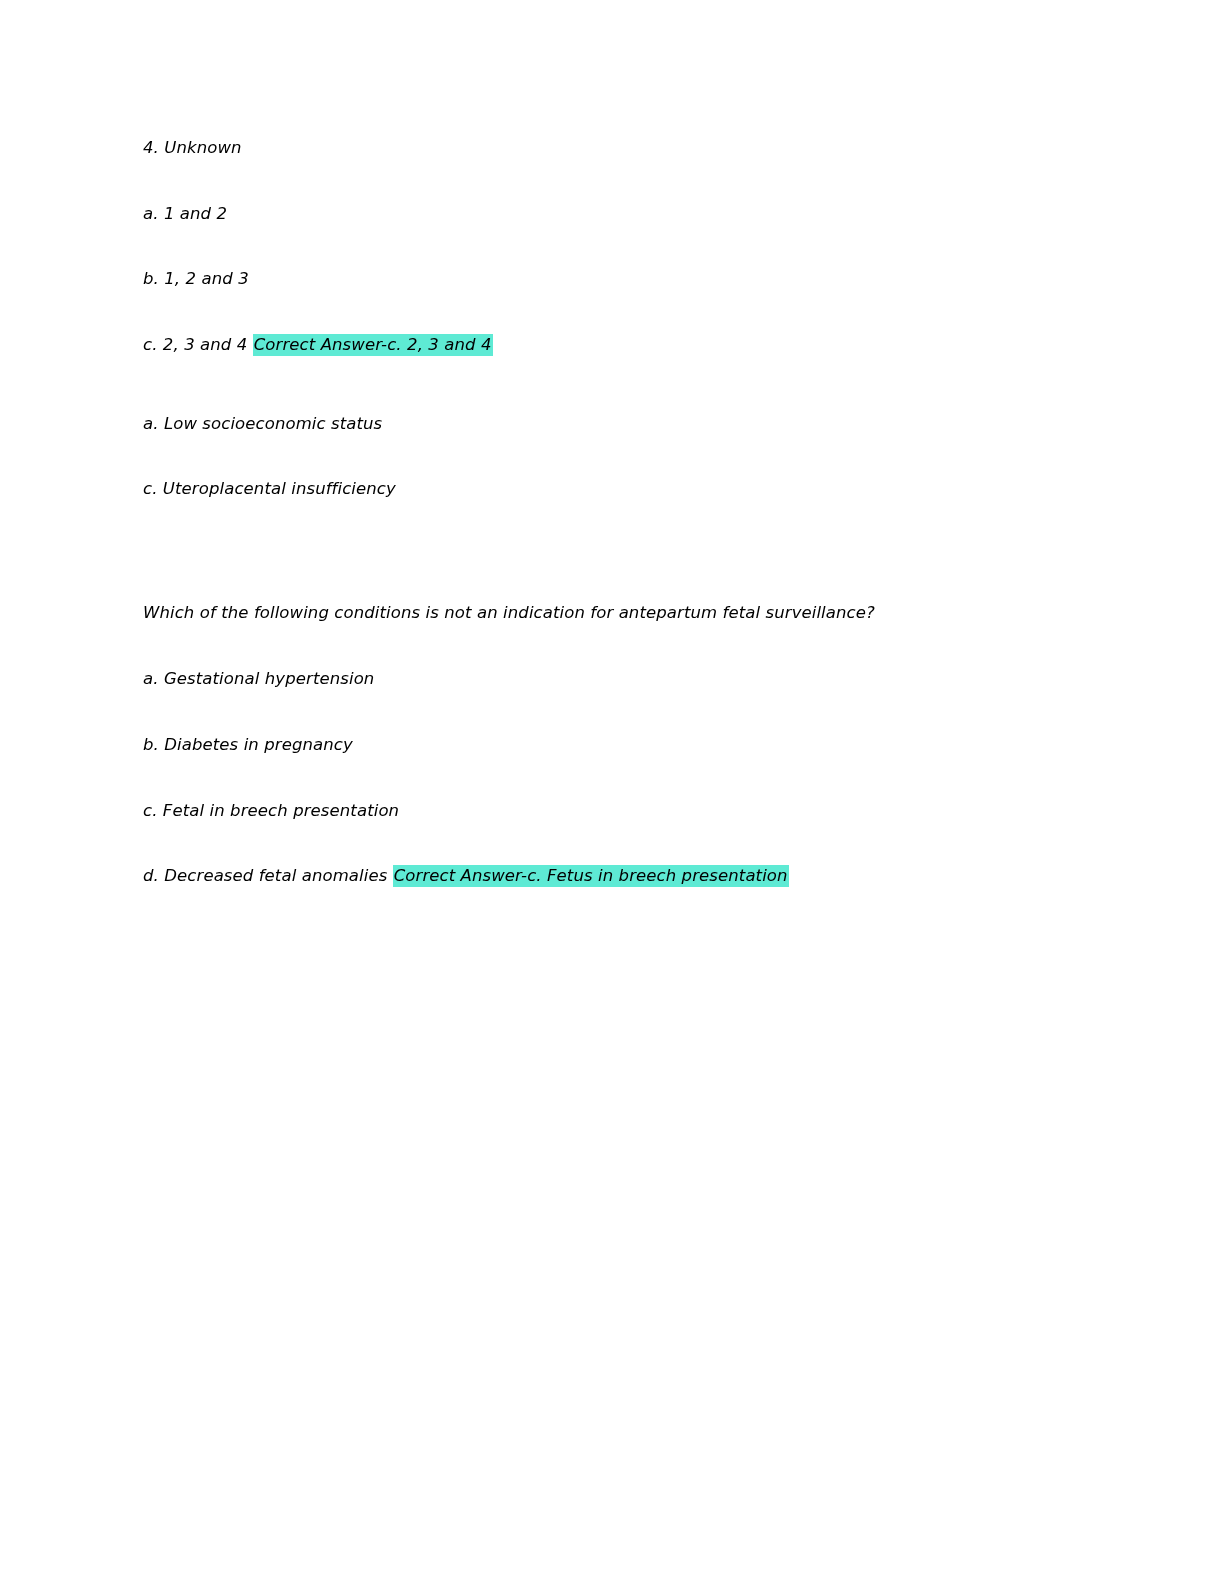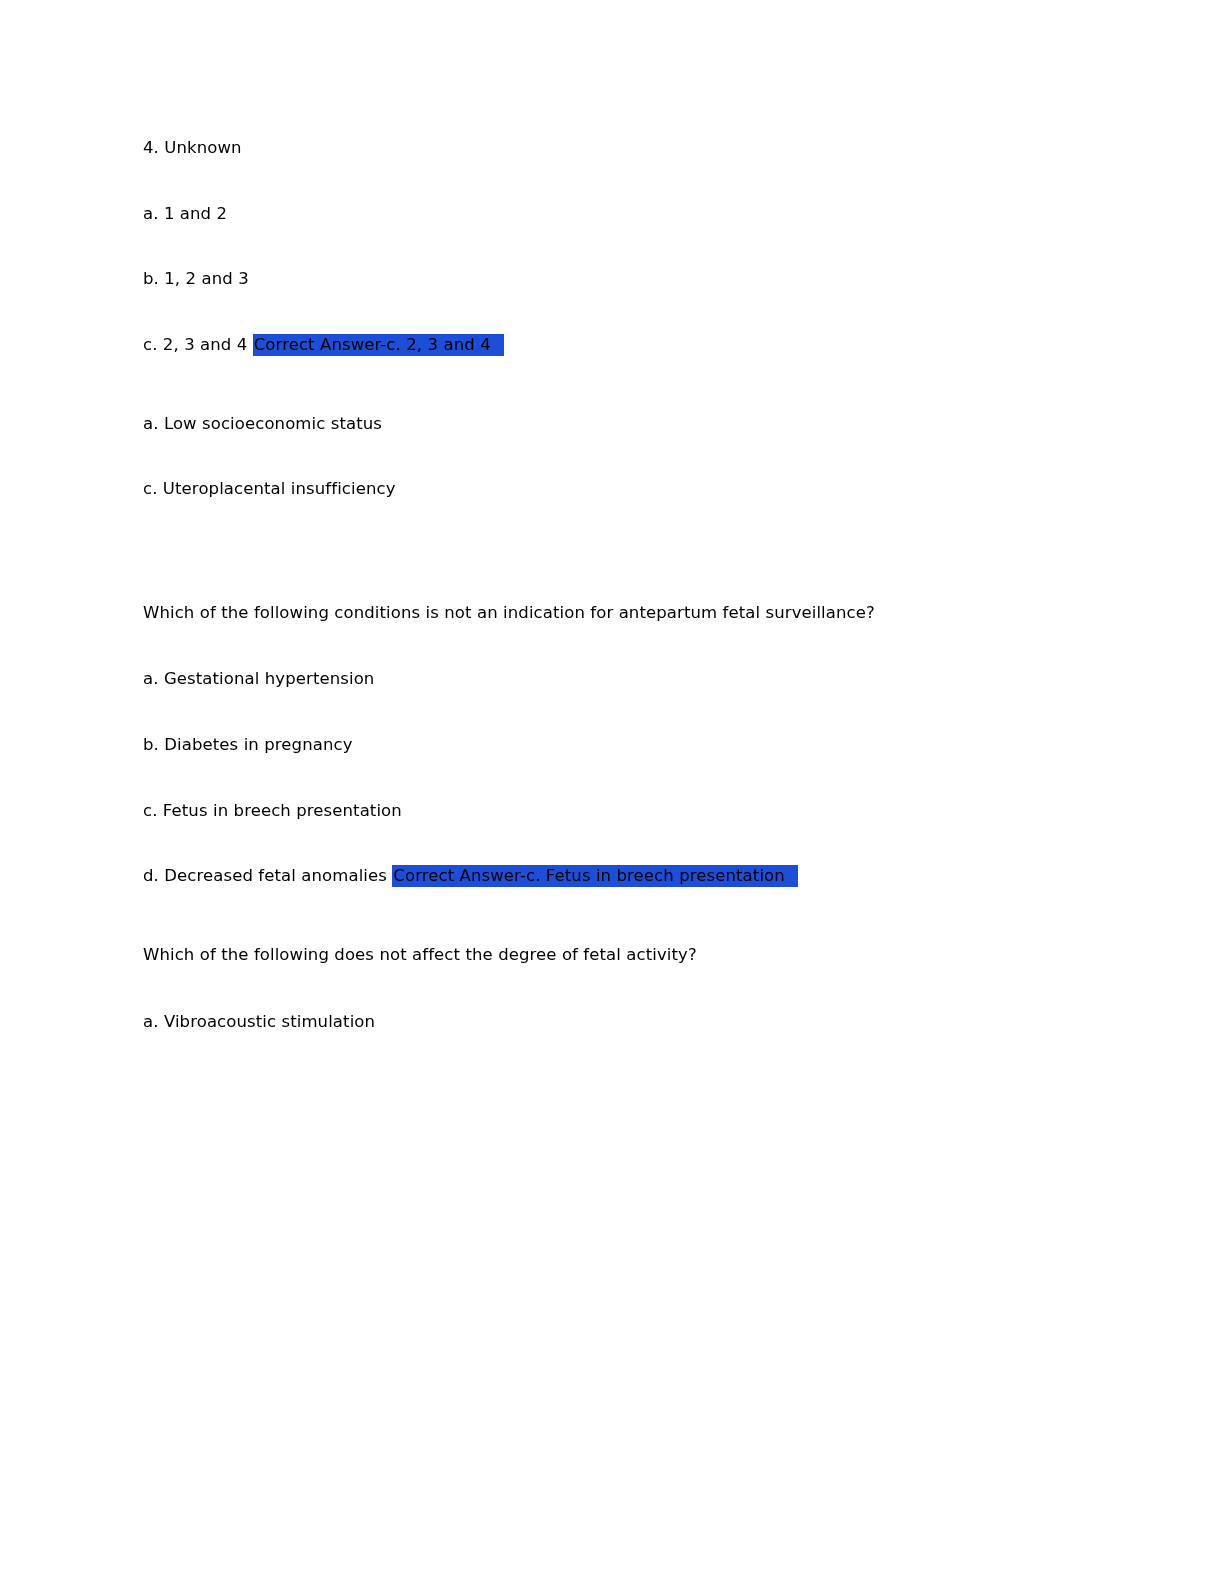--- a/index.html
+++ b/index.html
@@ -13,37 +13,38 @@
     font-family: "DejaVu Sans", "Liberation Sans", sans-serif;
     color: #000000;
     overflow: hidden;
   }
   .page {
     position: relative;
     width: 1224px;
     height: 1584px;
     box-sizing: border-box;
     padding: 138px 140px 0 143px;
+    font-style: italic;
   }
   .line {
     font-size: 16.5px;
     line-height: 1.25;
     margin: 0 0 45px 0;
     white-space: pre-wrap;
     letter-spacing: 0.1px;
   }
   .block-gap {
     height: 58px;
   }
   .q {
     margin-bottom: 46px;
   }
   .hl {
-    background: #1d4ed8;
-    padding: 1px 13px 2px 1px;
+    background: #5eead4;
+    padding: 1px 1px 2px 1px;
   }
   .opt {
     margin-bottom: 45px;
   }
   .opt-last {
     margin-bottom: 0;
   }
 </style>
 </head>
 <body>
@@ -63,24 +64,20 @@
     <p class="line opt"><span>a. Low socioeconomic status</span></p>
     <p class="line opt"><span>c. Uteroplacental insufficiency</span></p>
   </div>
 
   <div class="block-gap"></div>
 
   <div>
     <p class="line q">Which of the following conditions is not an indication for antepartum fetal surveillance?</p>
     <p class="line opt"><span>a. Gestational hypertension</span></p>
     <p class="line opt"><span>b. Diabetes in pregnancy</span></p>
-    <p class="line opt"><span>c. Fetus in breech presentation</span></p>
+    <p class="line opt"><span>c. Fetal in breech presentation</span></p>
     <p class="line opt-last"><span>d. Decreased fetal anomalies </span><span class="hl">Correct Answer-c. Fetus in breech presentation</span></p>
   </div>
 
   <div class="block-gap"></div>
 
-  <div>
-    <p class="line q">Which of the following does not affect the degree of fetal activity?</p>
-    <p class="line opt-last"><span>a. Vibroacoustic stimulation</span></p>
-  </div>
 
 </div>
 
 </body></html>

